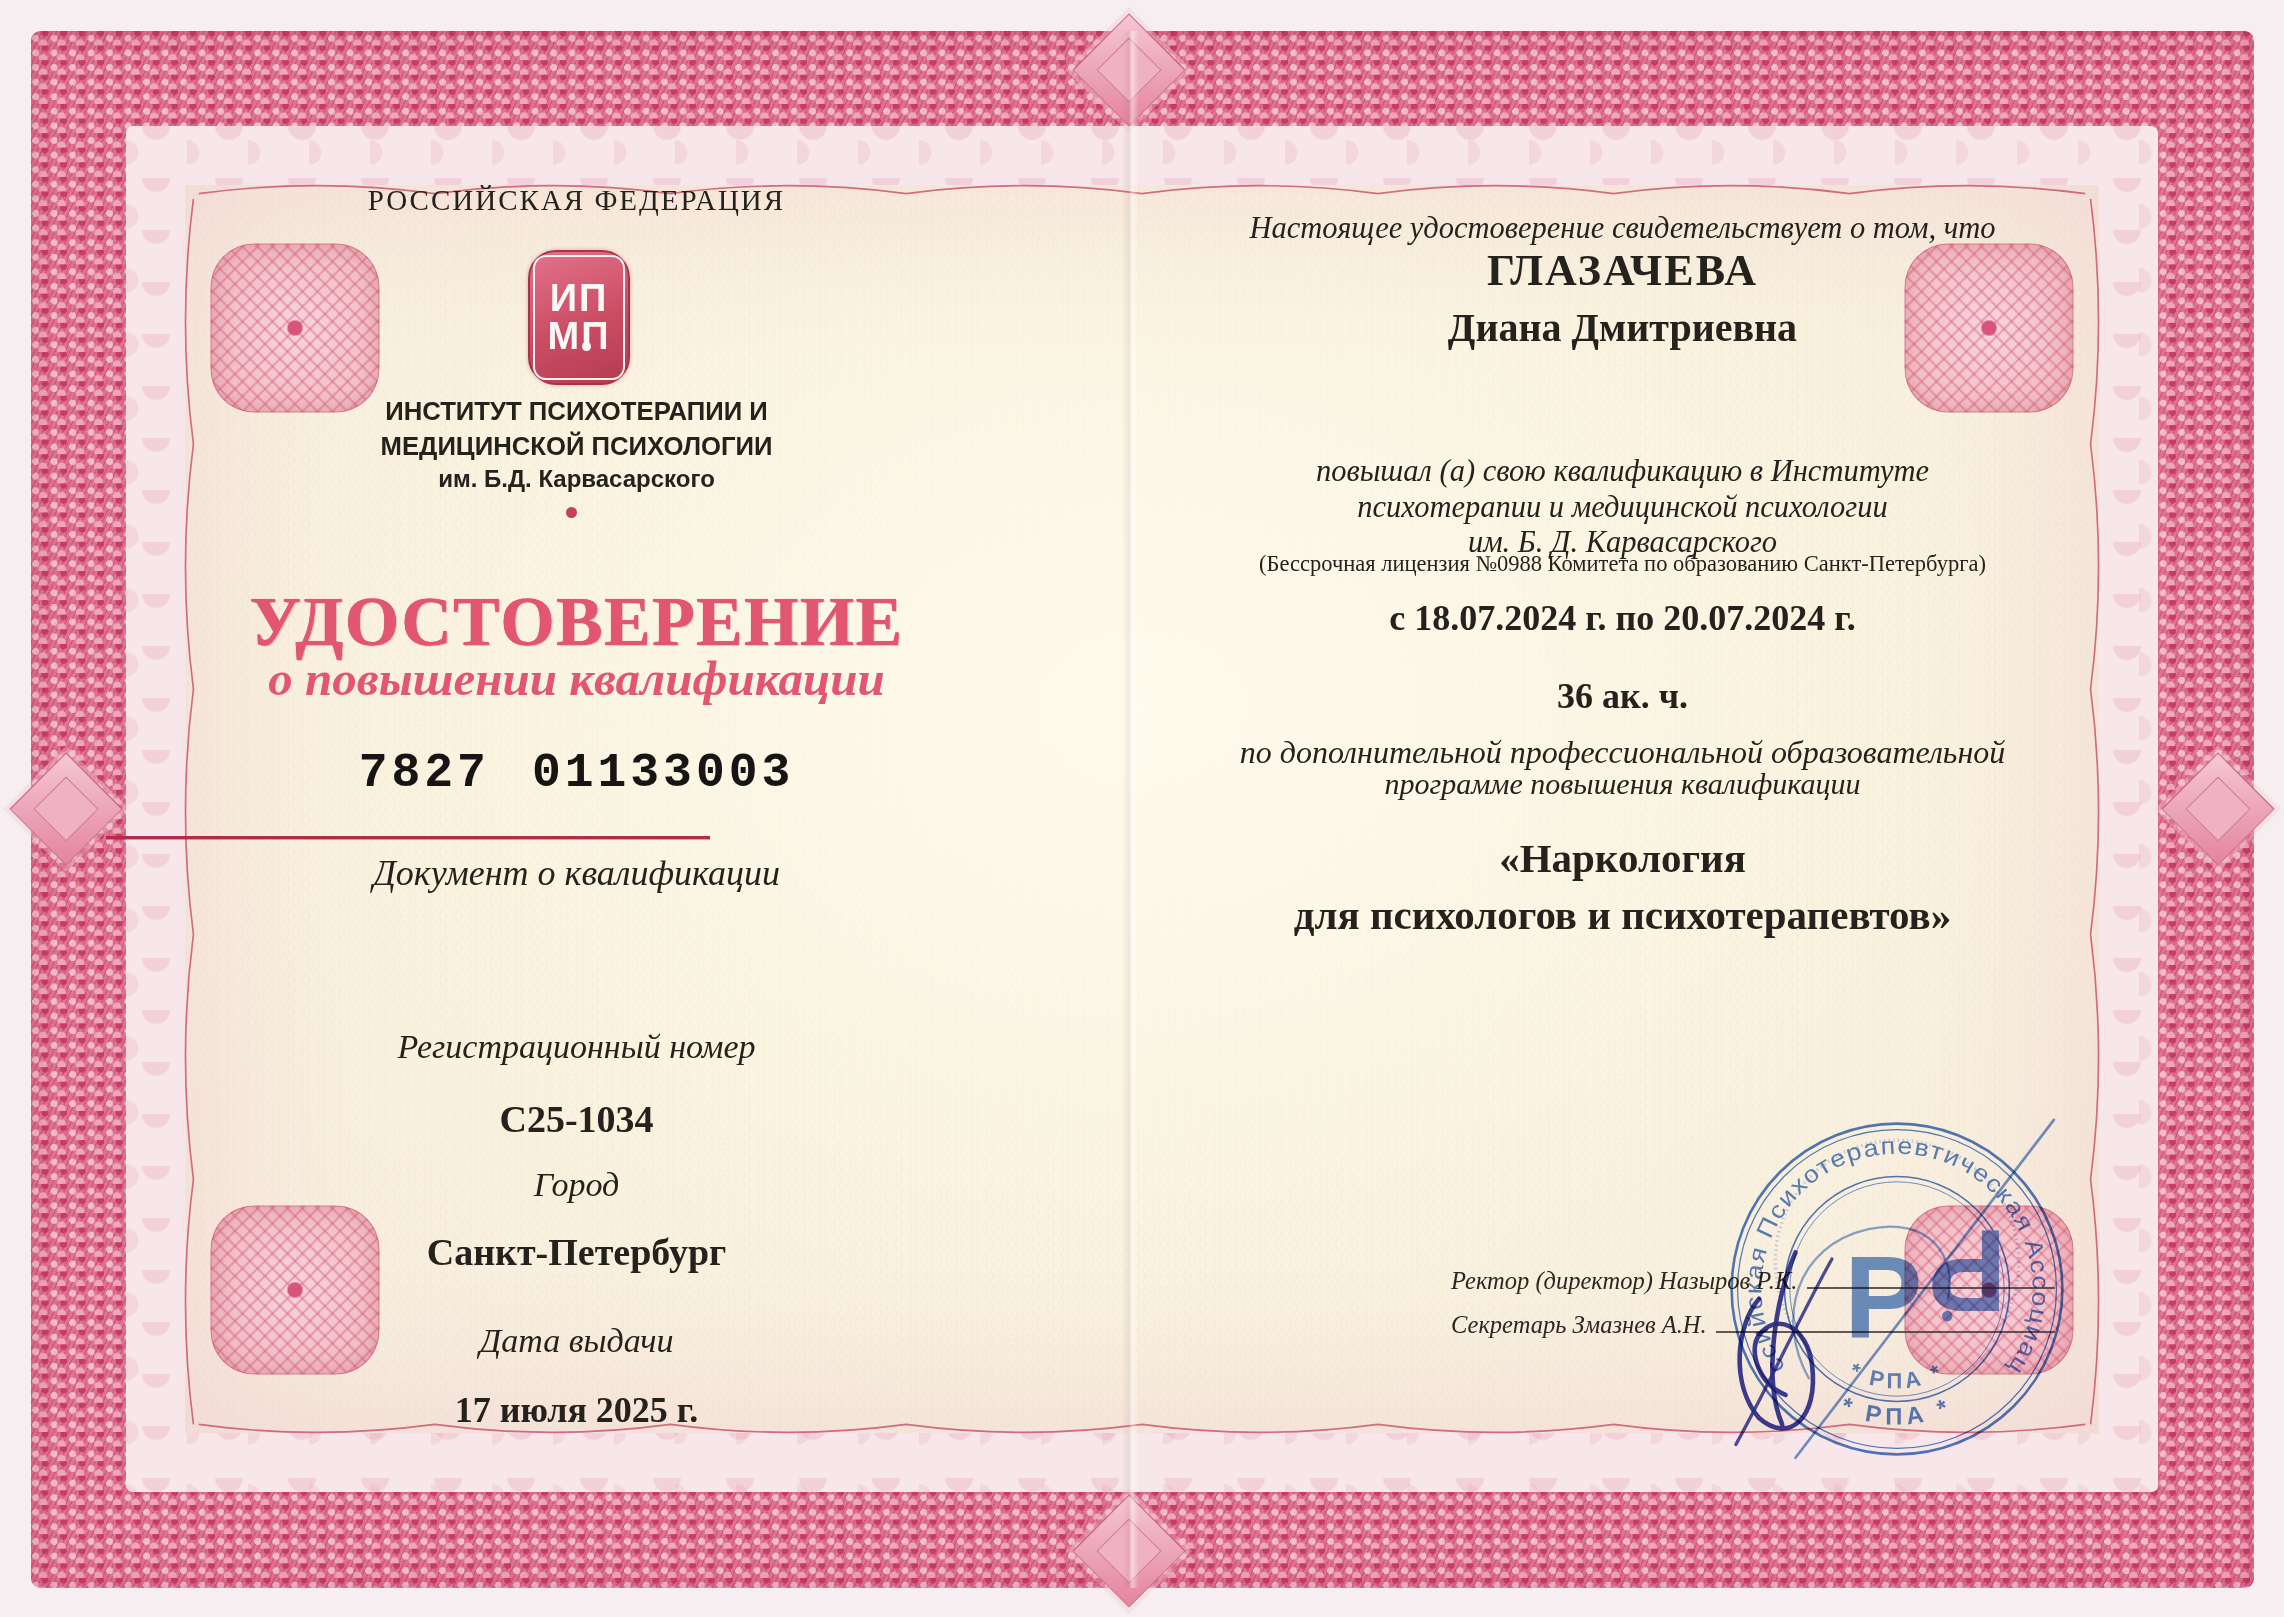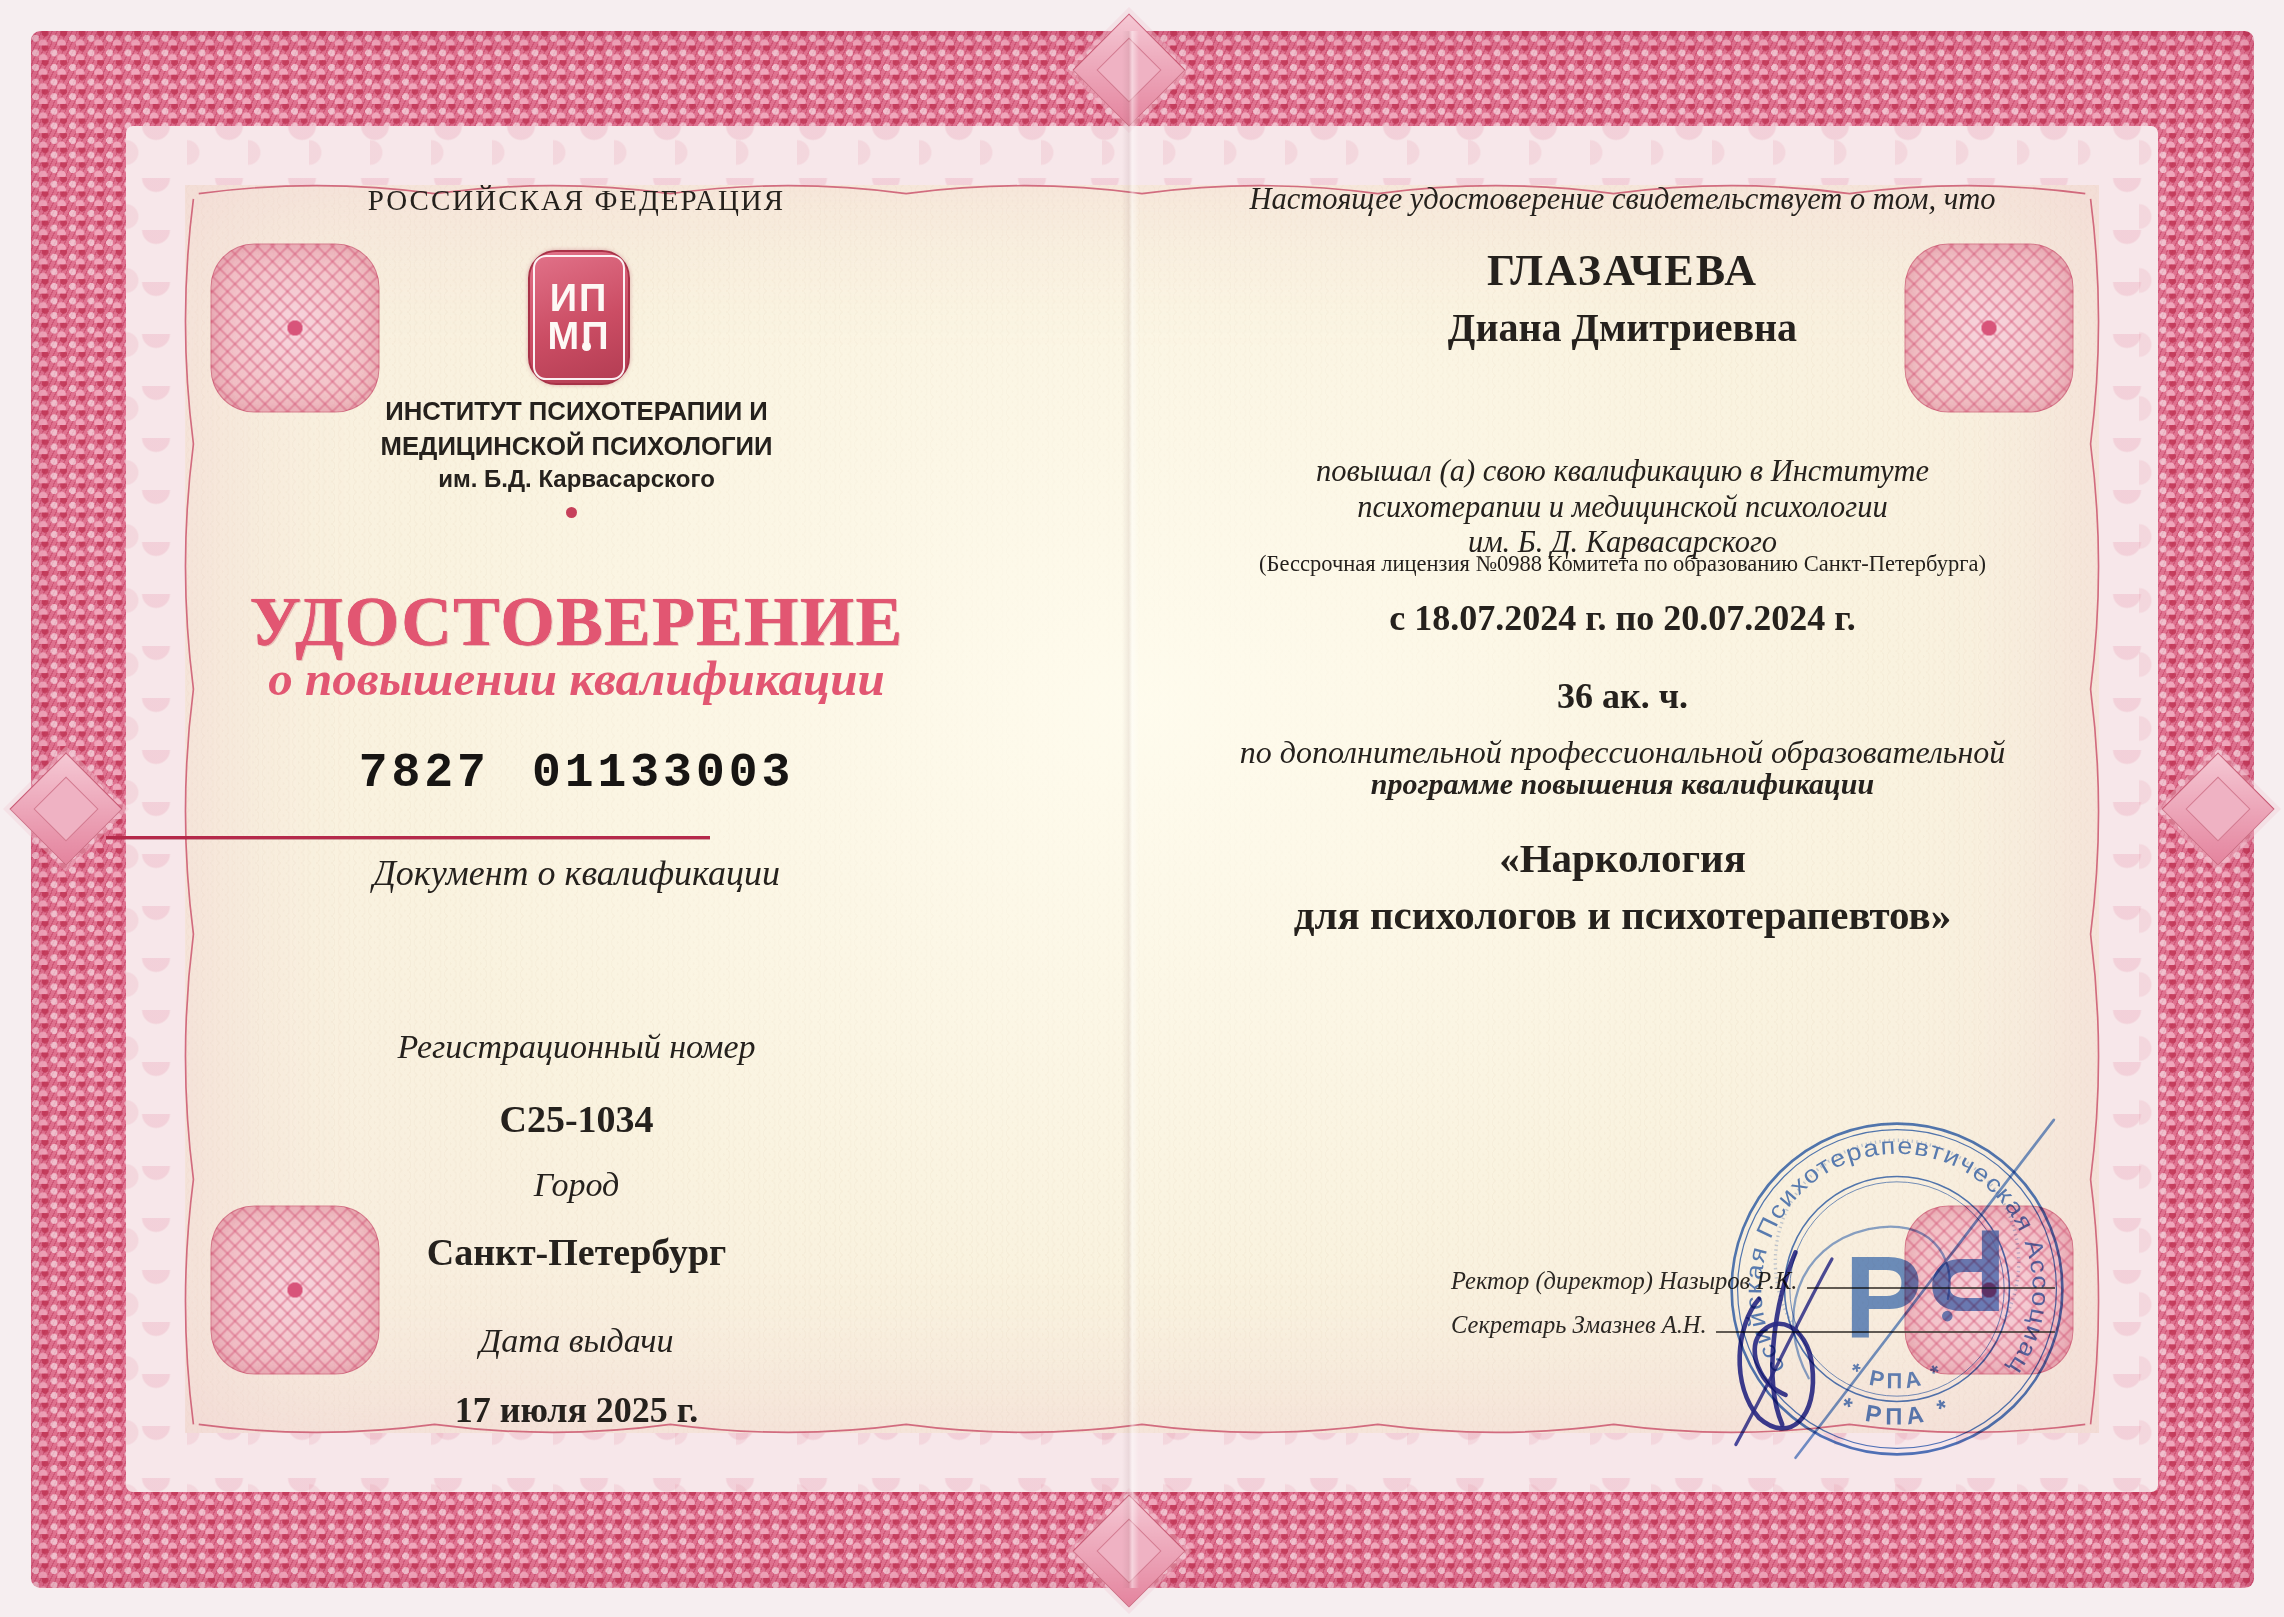--- a/index.html
+++ b/index.html
@@ -182,37 +182,37 @@
     <span>ИП</span>
     <span>МП</span>
   </div>
   <span class="logo-dot"></span>
 </div>
 <div class="inst-dot"></div>
 
 <div class="divider" style="top:836px;"></div>
 
 <div class="col col-right">
-  <div class="c it" style="top:182px;font-size:30.5px;">Настоящее удостоверение свидетельствует о том, что</div>
+  <div class="c it" style="top:211px;font-size:30.5px;">Настоящее удостоверение свидетельствует о том, что</div>
 
   <div class="c b" style="top:246px;font-size:44px;letter-spacing:2px;">ГЛАЗАЧЕВА</div>
   <div class="c b" style="top:306px;font-size:40px;">Диана Дмитриевна</div>
 
   <div class="c it" style="top:490px;font-size:30.5px;">психотерапии и медицинской психологии</div>
   <div class="c it" style="top:454px;font-size:30.5px;">повышал (а) свою квалификацию в Институте</div>
   <div class="c it" style="top:525px;font-size:30.5px;">им. Б. Д. Карвасарского</div>
 
   <div class="c" style="top:551px;font-size:22.5px;">(Бессрочная лицензия №0988 Комитета по образованию Санкт-Петербурга)</div>
 
   <div class="c b" style="top:598px;font-size:36px;">с 18.07.2024 г. по 20.07.2024 г.</div>
 
   <div class="c b" style="top:676px;font-size:36px;">36 ак. ч.</div>
 
   <div class="c it" style="top:735px;font-size:32px;font-style:italic;">по дополнительной профессиональной образовательной</div>
-  <div class="c it" style="top:767px;font-size:30px;font-weight:bold;">программе повышения квалификации</div>
+  <div class="c it" style="top:767px;font-size:30px;">программе повышения квалификации</div>
 
   <div class="c b" style="top:836px;font-size:41px;">«Наркология</div>
   <div class="c b" style="top:893px;font-size:41px;">для психологов и психотерапевтов»</div>
 </div>
 
 <div class="sigrow" style="top:1264px;">
   <span>Ректор (директор) Назыров Р.К.</span>
   <span class="sigline"></span>
 </div>
 <div class="sigrow" style="top:1308px;">

